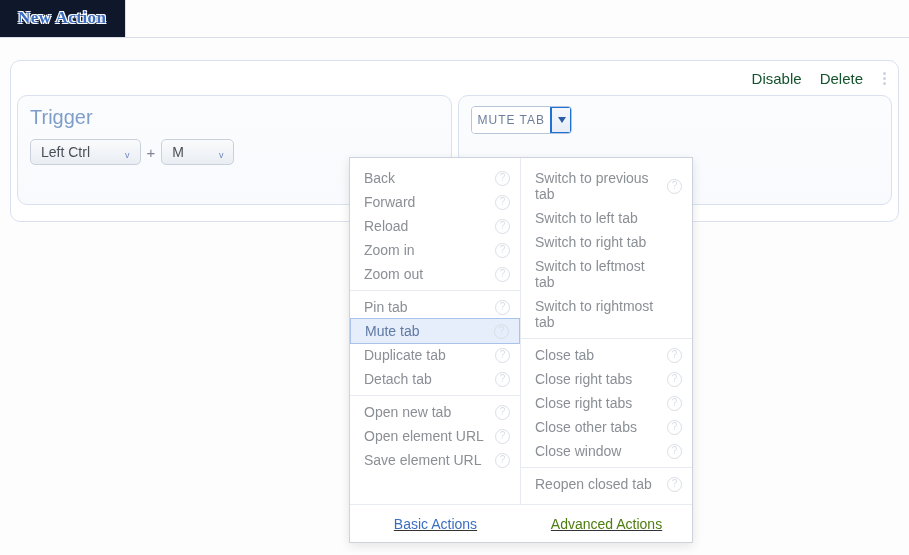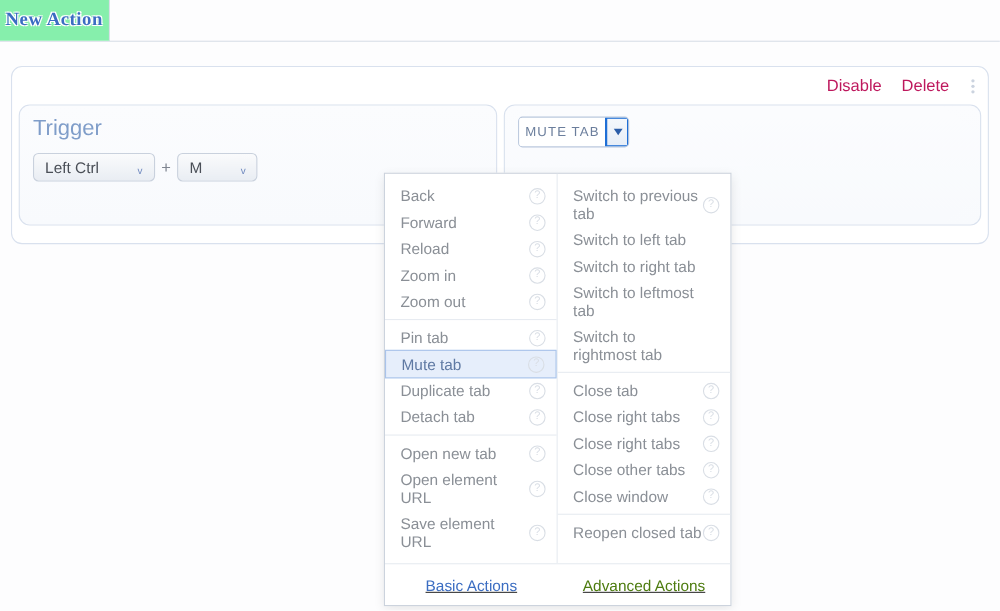--- a/index.html
+++ b/index.html
@@ -16,25 +16,25 @@
 
   
   .top-tab-bar {
     height: 38px;
     border-bottom: 1px solid #d9dfe8;
     display: flex;
     align-items: flex-end;
   }
   .top-tab {
     height: 38px;
-    padding: 0 5px;
+    padding: 0 18px;
     display: flex;
     align-items: center;
     border-right: 1px solid #d9dfe8;
-    background: #86efac;
+    background: #0f172a;
   }
   .top-tab span {
     font-family: "Comic Sans MS", "Segoe Script", cursive;
     font-size: 17px;
     font-weight: 700;
     color: #3b6dc2;
     text-shadow: -1px -1px 0 #fff, 1px -1px 0 #fff, -1px 1px 0 #fff, 1px 1px 0 #fff;
     letter-spacing: 0.5px;
   }
 
@@ -48,21 +48,21 @@
   }
 
   
   .editor-header {
     height: 34px;
     display: flex;
     justify-content: flex-end;
     align-items: center;
     padding-right: 10px;
     gap: 18px;
-    color: #be185d;
+    color: #14532d;
     font-size: 15px;
   }
   .editor-header .header-btn { cursor: pointer; }
   .kebab {
     display:flex; flex-direction:column; gap:2px;
     padding: 4px 2px;
   }
   .kebab div { width:3px; height:3px; background:#cbd3df; border-radius:50%; }
 
   
@@ -131,21 +131,21 @@
     border-left:4px solid transparent;
     border-right:4px solid transparent;
     border-top:6px solid #2a5ca8;
   }
 
   
   .popup {
     position:absolute;
     left:349px;
     top:157px;
-    width:316px;
+    width:344px;
     background:#fff;
     border:1px solid #ccd3dd;
     box-shadow: 0 3px 10px rgba(0,0,0,0.10);
     display:flex;
     flex-direction:column;
   }
   .popup-cols {
     display:flex;
     flex:1;
   }

